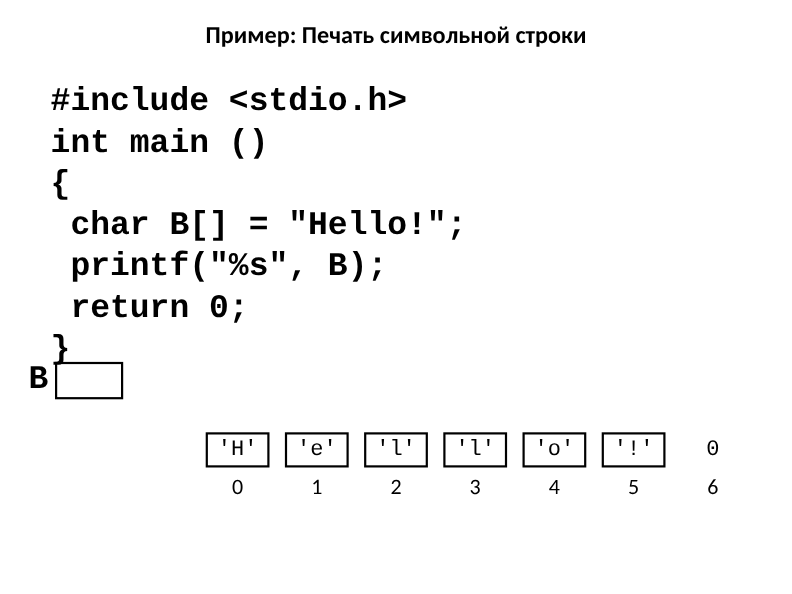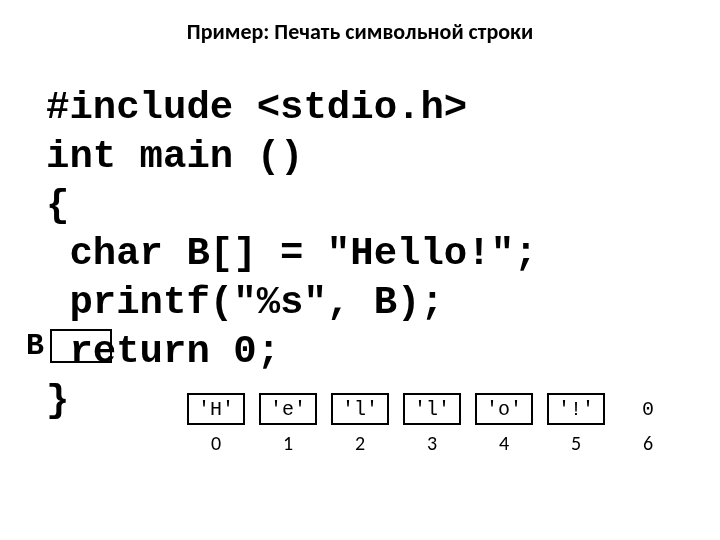--- a/index.html
+++ b/index.html
@@ -19,21 +19,21 @@
     padding: 18px 30px 20px 30px;
   }
   .title {
     text-align: center;
     font-size: 22px;
     margin: 0 0 14px 0;
   }
   .code {
     font-family: "Courier New", monospace;
     font-weight: bold;
-    font-size: 39px;
+    font-size: 30px;
     line-height: 1.25;
     white-space: pre;
     margin-left: 16px;
   }
   .array-area {
     position: absolute;
     left: 30px;
     right: 30px;
     bottom: 40px;
   }

